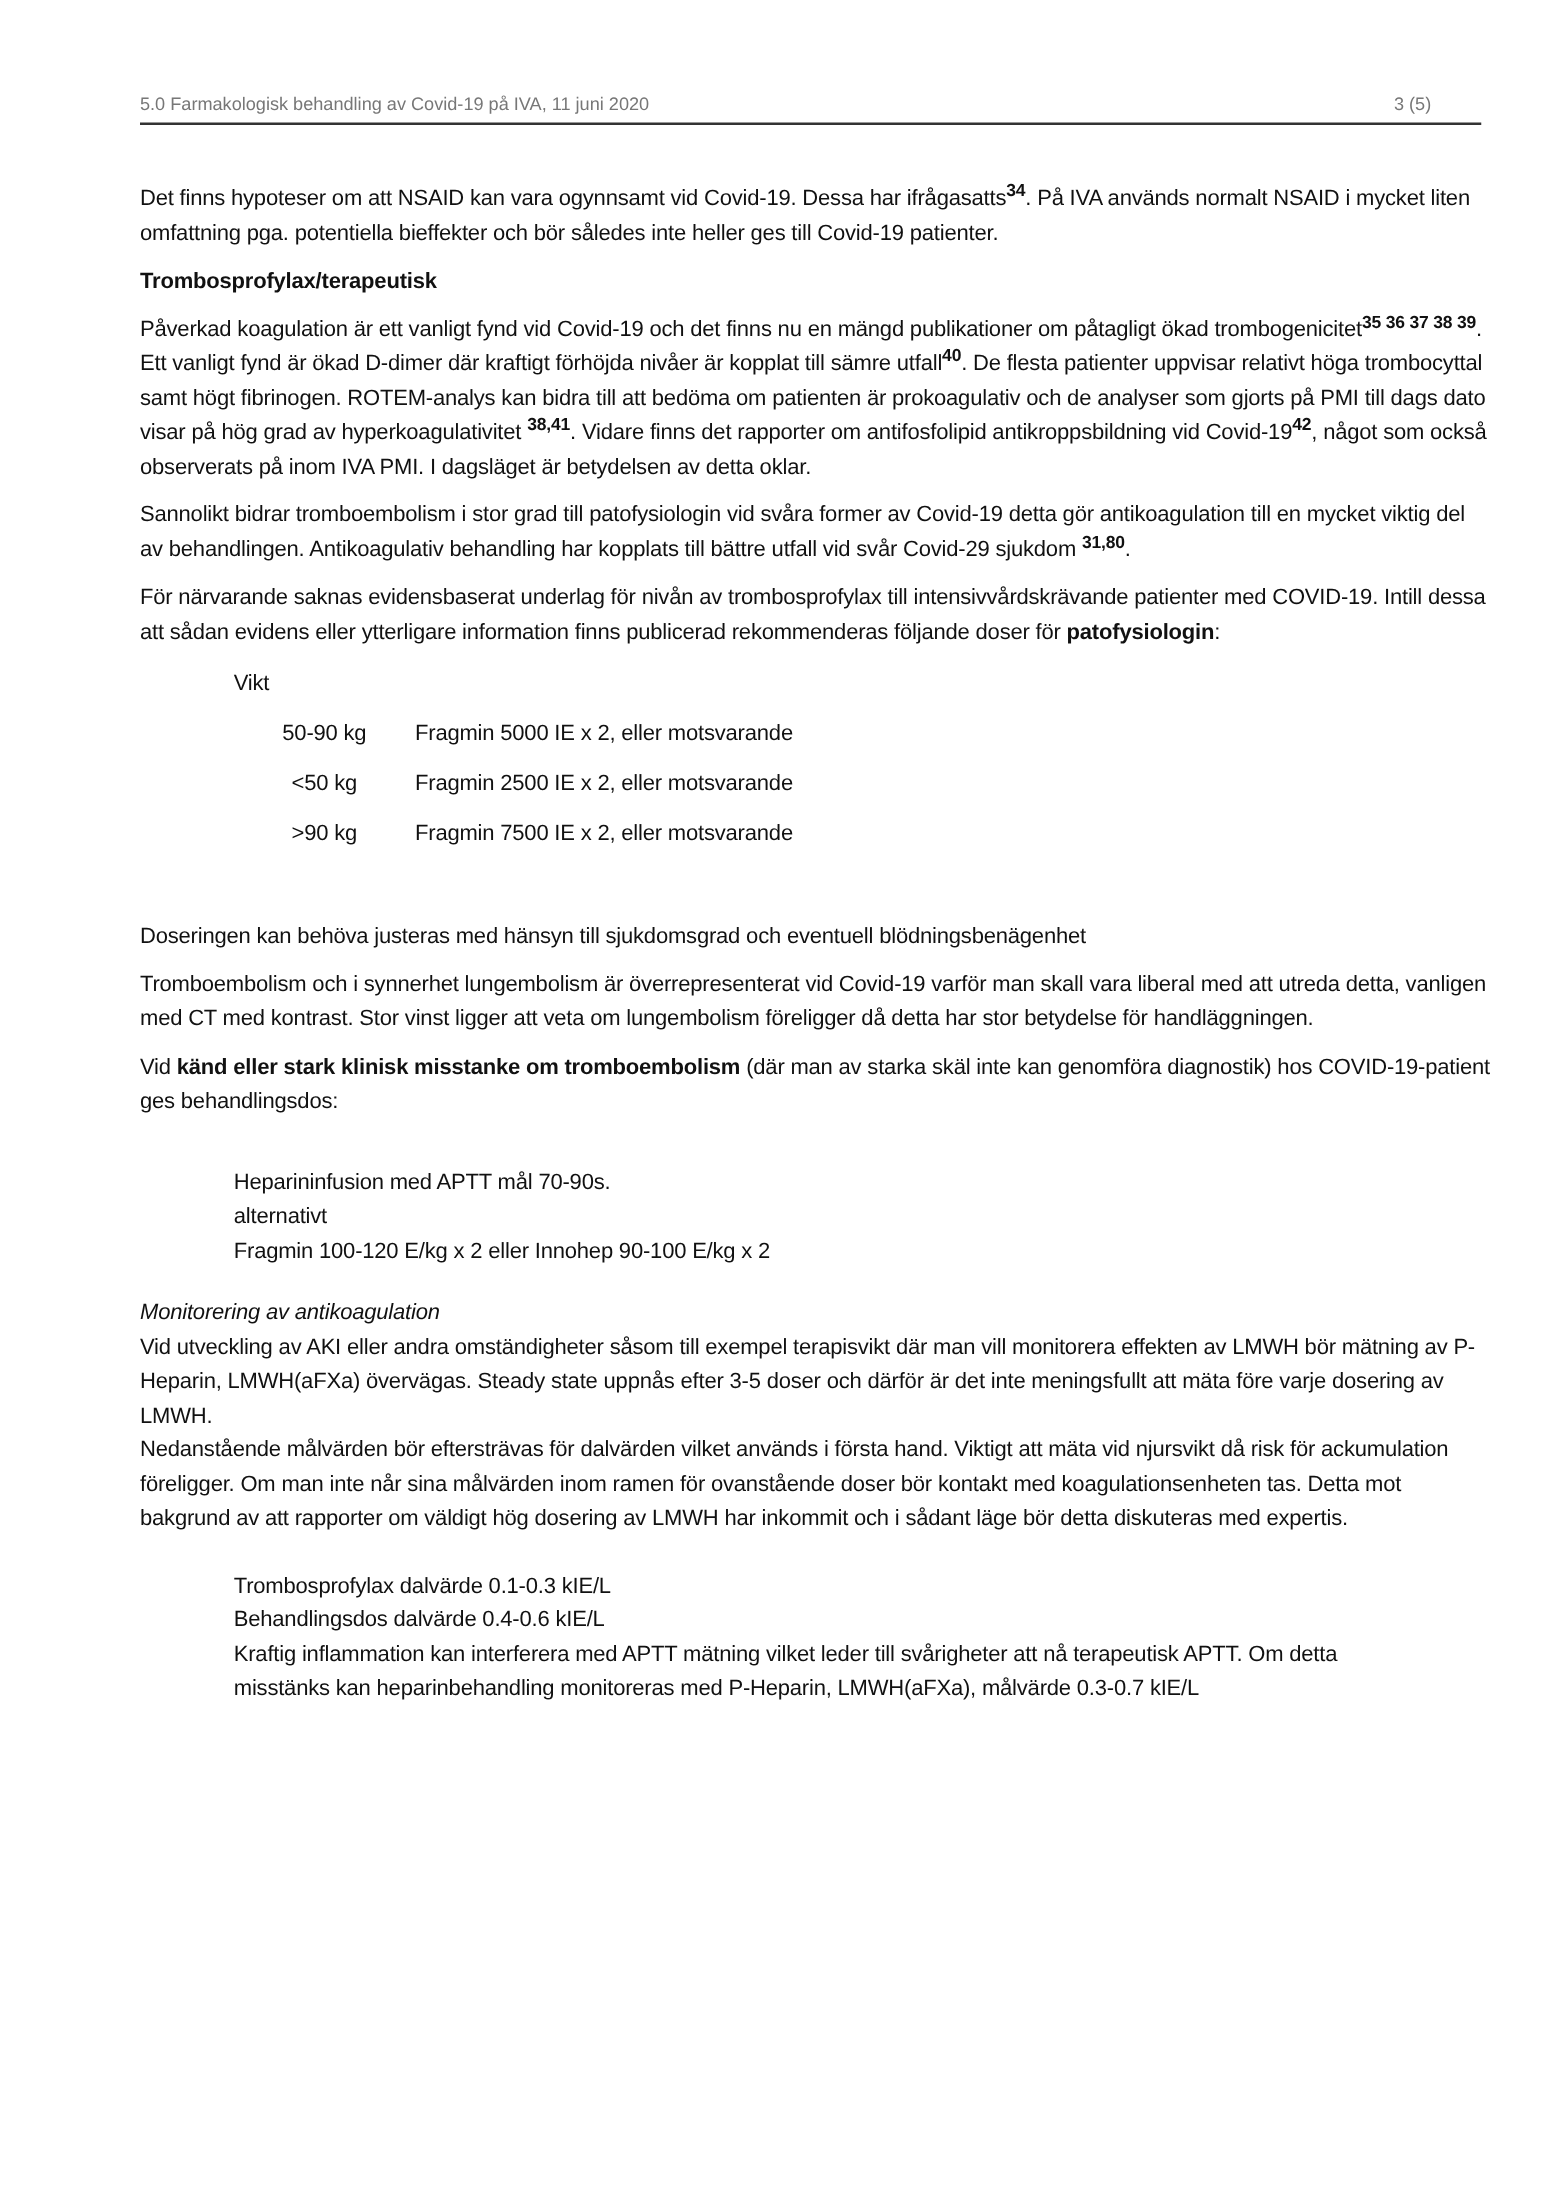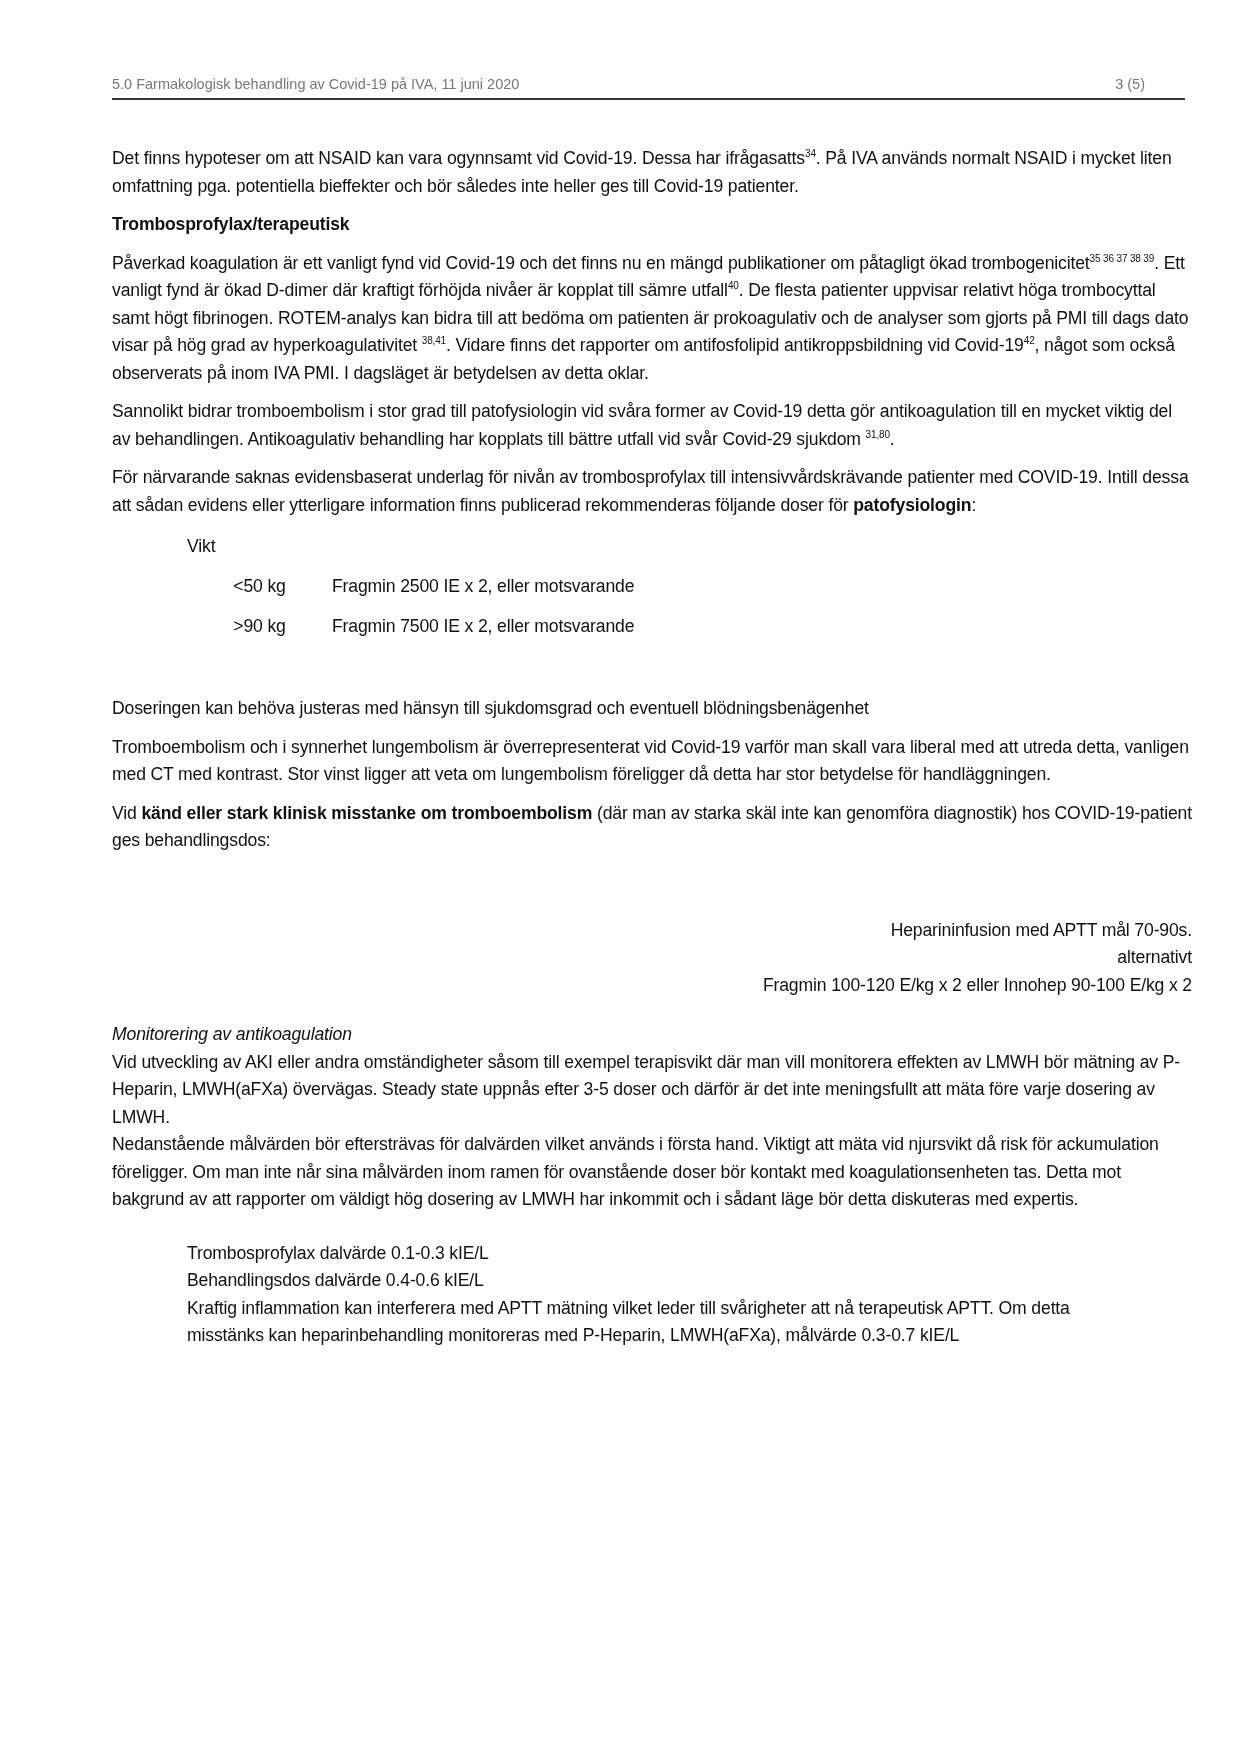--- a/index.html
+++ b/index.html
@@ -3,21 +3,21 @@
   <meta charset="utf-8">
   <style>
     html, body { margin:0; padding:0; background:#ffffff; }
     body { width:1240px; height:1754px; position:relative; overflow:hidden; color:#111; }
     .page { position:absolute; left:0; top:0; width:1025px; height:1754px; }
     .header { position:absolute; left:112px; top:74px; width:1073px; height:24px; border-bottom:2px solid #333; font-family:"Liberation Sans", sans-serif; font-size:14.5px; color:#777; }
     .header .title { position:absolute; left:0; top:2px; }
     .header .pg { position:absolute; right:40px; top:2px; }
     .body { position:absolute; left:112px; top:145px; width:1080px; font-family:"Liberation Sans", sans-serif; font-size:17.6px; line-height:27.5px; letter-spacing:-0.15px; color:#111; }
     p { margin:0 0 11px 0; }
-    sup { font-size:10px; line-height:0; vertical-align:7px; }
+    sup { font-size:14px; line-height:0; vertical-align:7px;font-weight:bold; }
     .h { font-weight:bold; margin-bottom:11px; }
     .indent { padding-left:75px; }
     .dose-row { display:flex; height:40px; align-items:flex-start;text-align:center; }
     .dose-row .w { width:145px; }
     .ital { font-style:italic; }
     b { font-weight:bold; }
   </style>
 </head>
 <body>
 
@@ -36,34 +36,38 @@
 
     <p><span>Sannolikt bidrar tromboembolism i stor grad till patofysiologin vid svåra former av Covid-19 detta gör antikoagulation till en mycket viktig del av behandlingen. Antikoagulativ behandling har kopplats till bättre utfall vid svår Covid-29 sjukdom </span><sup>31,80</sup><span>.</span></p>
 
     <p><span>För närvarande saknas evidensbaserat underlag för nivån av trombosprofylax till intensivvårdskrävande patienter med COVID-19. Intill dessa att sådan evidens eller ytterligare information finns publicerad rekommenderas följande doser för </span><b>patofysiologin</b><span>:</span></p>
 
     <div class="indent" style="margin-top:14px;">
       <div class="dose-row">
           <span>Vikt</span>
         </div>
       <div class="dose-row">
+          <span class="w">50-90 kg</span>
+          <span>Fragmin 5000 IE x 2, eller motsvarande</span>
+        </div>
+      <div class="dose-row">
           <span class="w">&lt;50 kg</span>
           <span>Fragmin 2500 IE x 2, eller motsvarande</span>
         </div>
       <div class="dose-row">
           <span class="w">&gt;90 kg</span>
           <span>Fragmin 7500 IE x 2, eller motsvarande</span>
         </div>
     </div>
 
     <p style="margin-top:42px;">Doseringen kan behöva justeras med hänsyn till sjukdomsgrad och eventuell blödningsbenägenhet</p>
     <p>Tromboembolism och i synnerhet lungembolism är överrepresenterat vid Covid-19 varför man skall vara liberal med att utreda detta, vanligen med CT med kontrast. Stor vinst ligger att veta om lungembolism föreligger då detta har stor betydelse för handläggningen.</p>
     <p><span>Vid </span><b>känd eller stark klinisk misstanke om tromboembolism</b><span> (där man av starka skäl inte kan genomföra diagnostik) hos COVID-19-patient ges behandlingsdos:</span></p>
 
-    <div class="indent" style="margin-top:62px;text-align:right;">
+    <div class="indent" style="margin-top:37px;">
       <div>Heparininfusion med APTT mål 70-90s.</div>
       <div>alternativt</div>
       <div>Fragmin 100-120 E/kg x 2 eller Innohep 90-100 E/kg x 2</div>
     </div>
 
     <div class="ital" style="margin-top:22px;">Monitorering av antikoagulation</div>
     <div>Vid utveckling av AKI eller andra omständigheter såsom till exempel terapisvikt där man vill monitorera effekten av LMWH bör mätning av P-Heparin, LMWH(aFXa) övervägas. Steady state uppnås efter 3-5 doser och därför är det inte meningsfullt att mäta före varje dosering av LMWH.</div>
     <div>Nedanstående målvärden bör eftersträvas för dalvärden vilket används i första hand. Viktigt att mäta vid njursvikt då risk för ackumulation föreligger. Om man inte når sina målvärden inom ramen för ovanstående doser bör kontakt med koagulationsenheten tas. Detta mot bakgrund av att rapporter om väldigt hög dosering av LMWH har inkommit och i sådant läge bör detta diskuteras med expertis.</div>
 
     <div class="indent" style="margin-top:26px; width:960px;">

